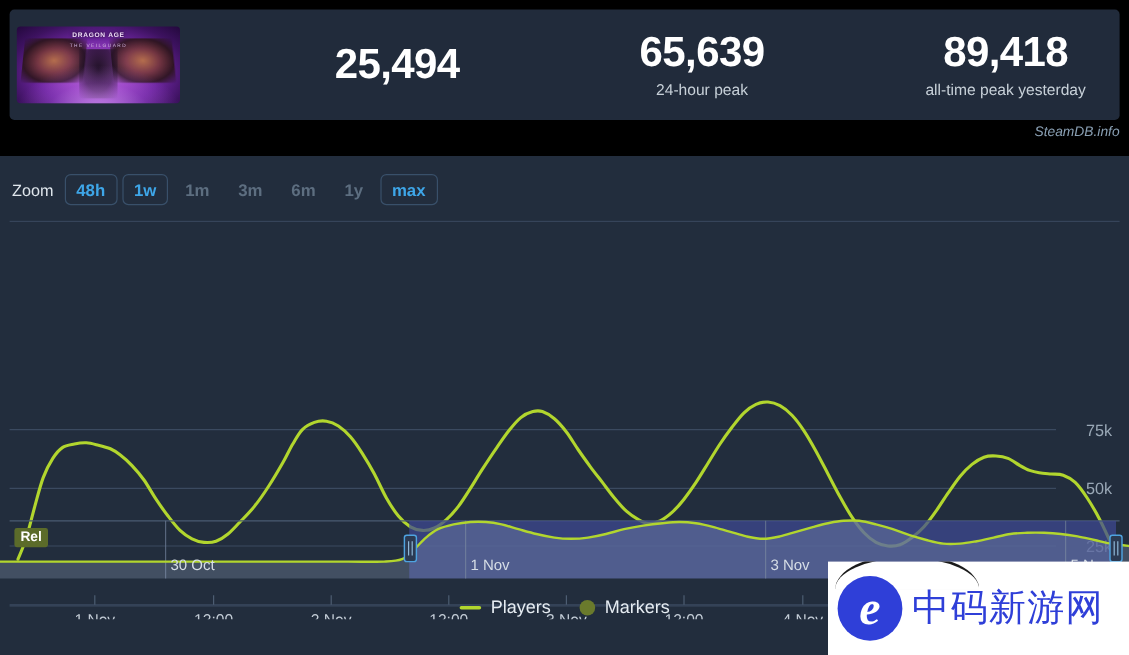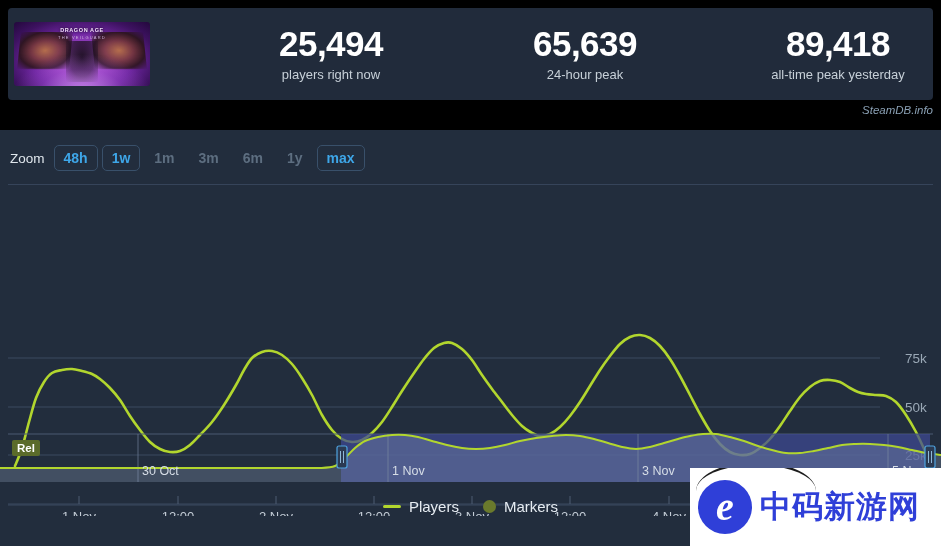--- a/index.html
+++ b/index.html
@@ -265,21 +265,21 @@
     left: 6px;
     top: -6px;
     width: 120px;
     height: 26px;
     border-top: 3px solid #1b1b1b;
     border-radius: 50% / 100% 100% 0 0;
   }
   .wm-text {
     font-family: "DejaVu Sans", sans-serif;
     font-size: 31px;
-    font-weight: bold;
+    font-weight: normal;
     color: #2f3fd8;
     margin-left: 8px;
     letter-spacing: 1px;
     white-space: nowrap;
   }
 </style>
 </head>
 <body>
 
 <div id="root">
@@ -290,21 +290,20 @@
       <div class="art-left"></div>
       <div class="art-right"></div>
       <div class="art-center"></div>
       <div class="art-glow"></div>
       <div class="logo-top">DRAGON AGE</div>
       <div class="logo-sub">THE VEILGUARD</div>
     </div>
 
     <div class="stat" id="stat-players">
       <div class="num">25,494</div>
-      <div class="lbl">players right now</div>
     </div>
 
     <div class="stat" id="stat-peak24">
       <div class="num">65,639</div>
       <div class="lbl">24-hour peak</div>
     </div>
 
     <div class="stat" id="stat-alltime">
       <div class="num">89,418</div>
       <div class="lbl">all-time peak yesterday</div>

